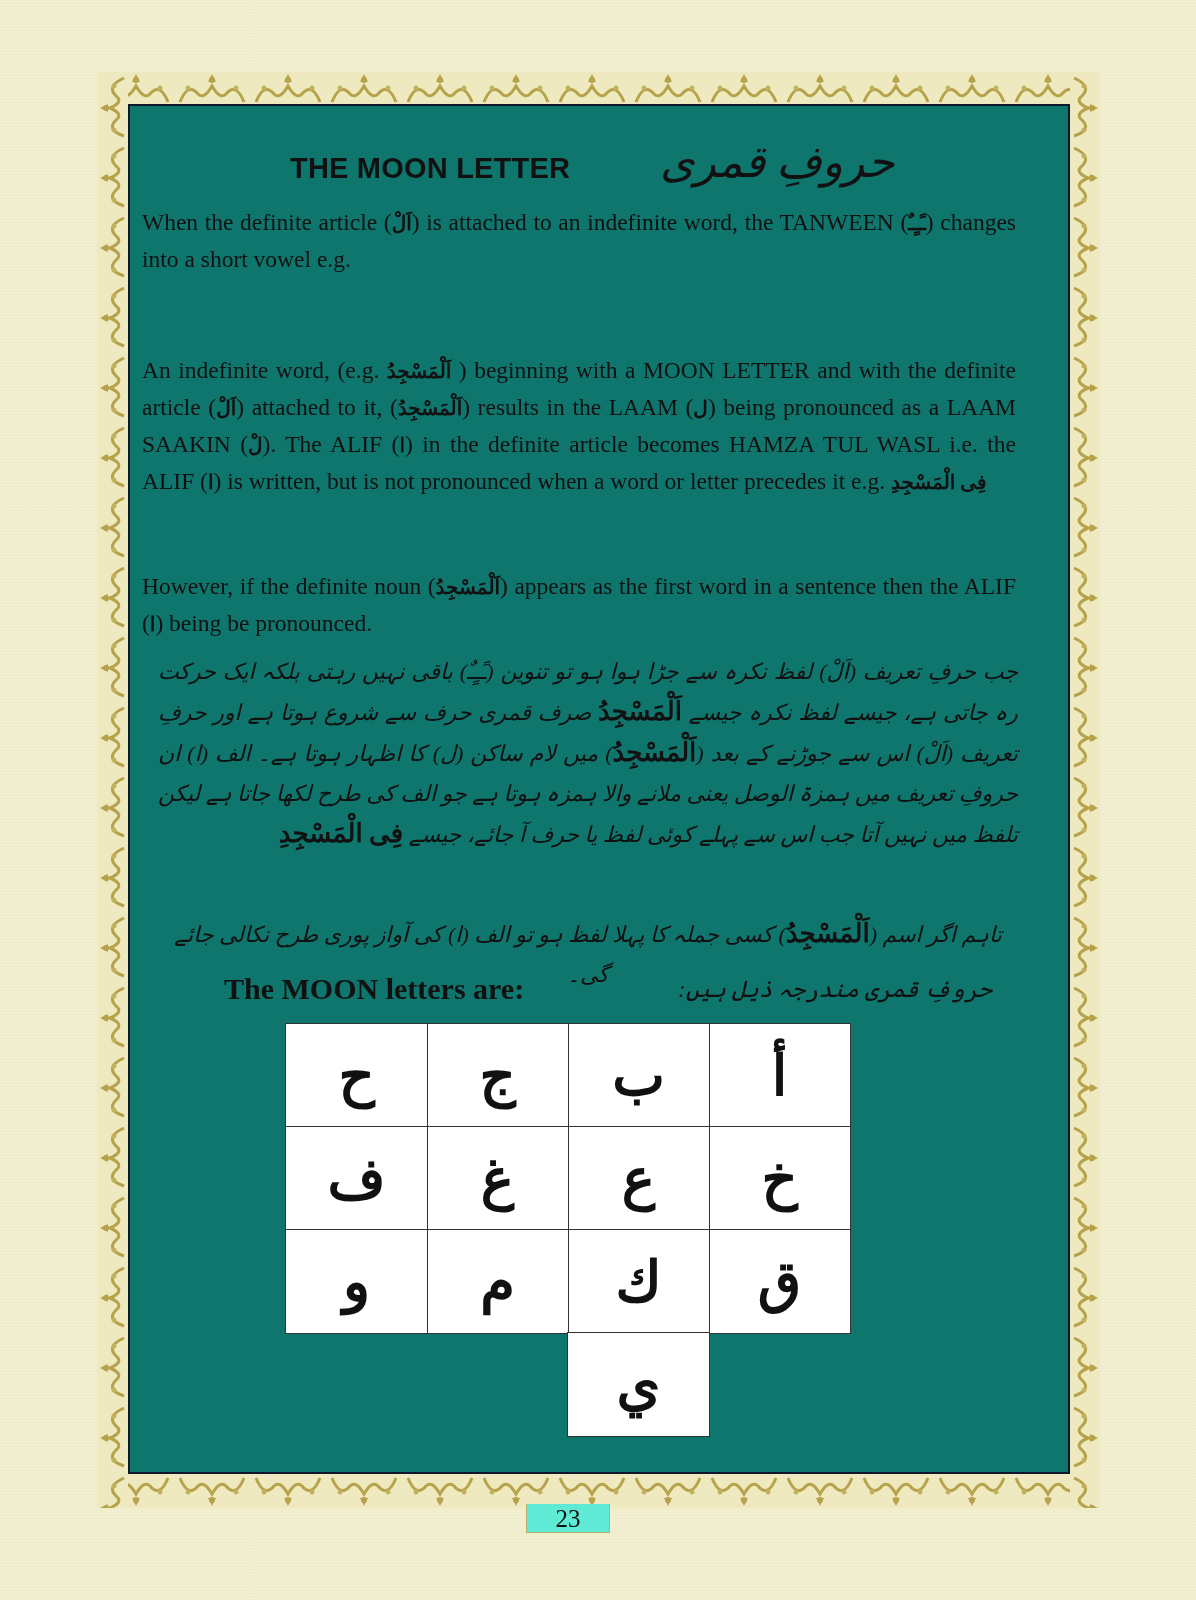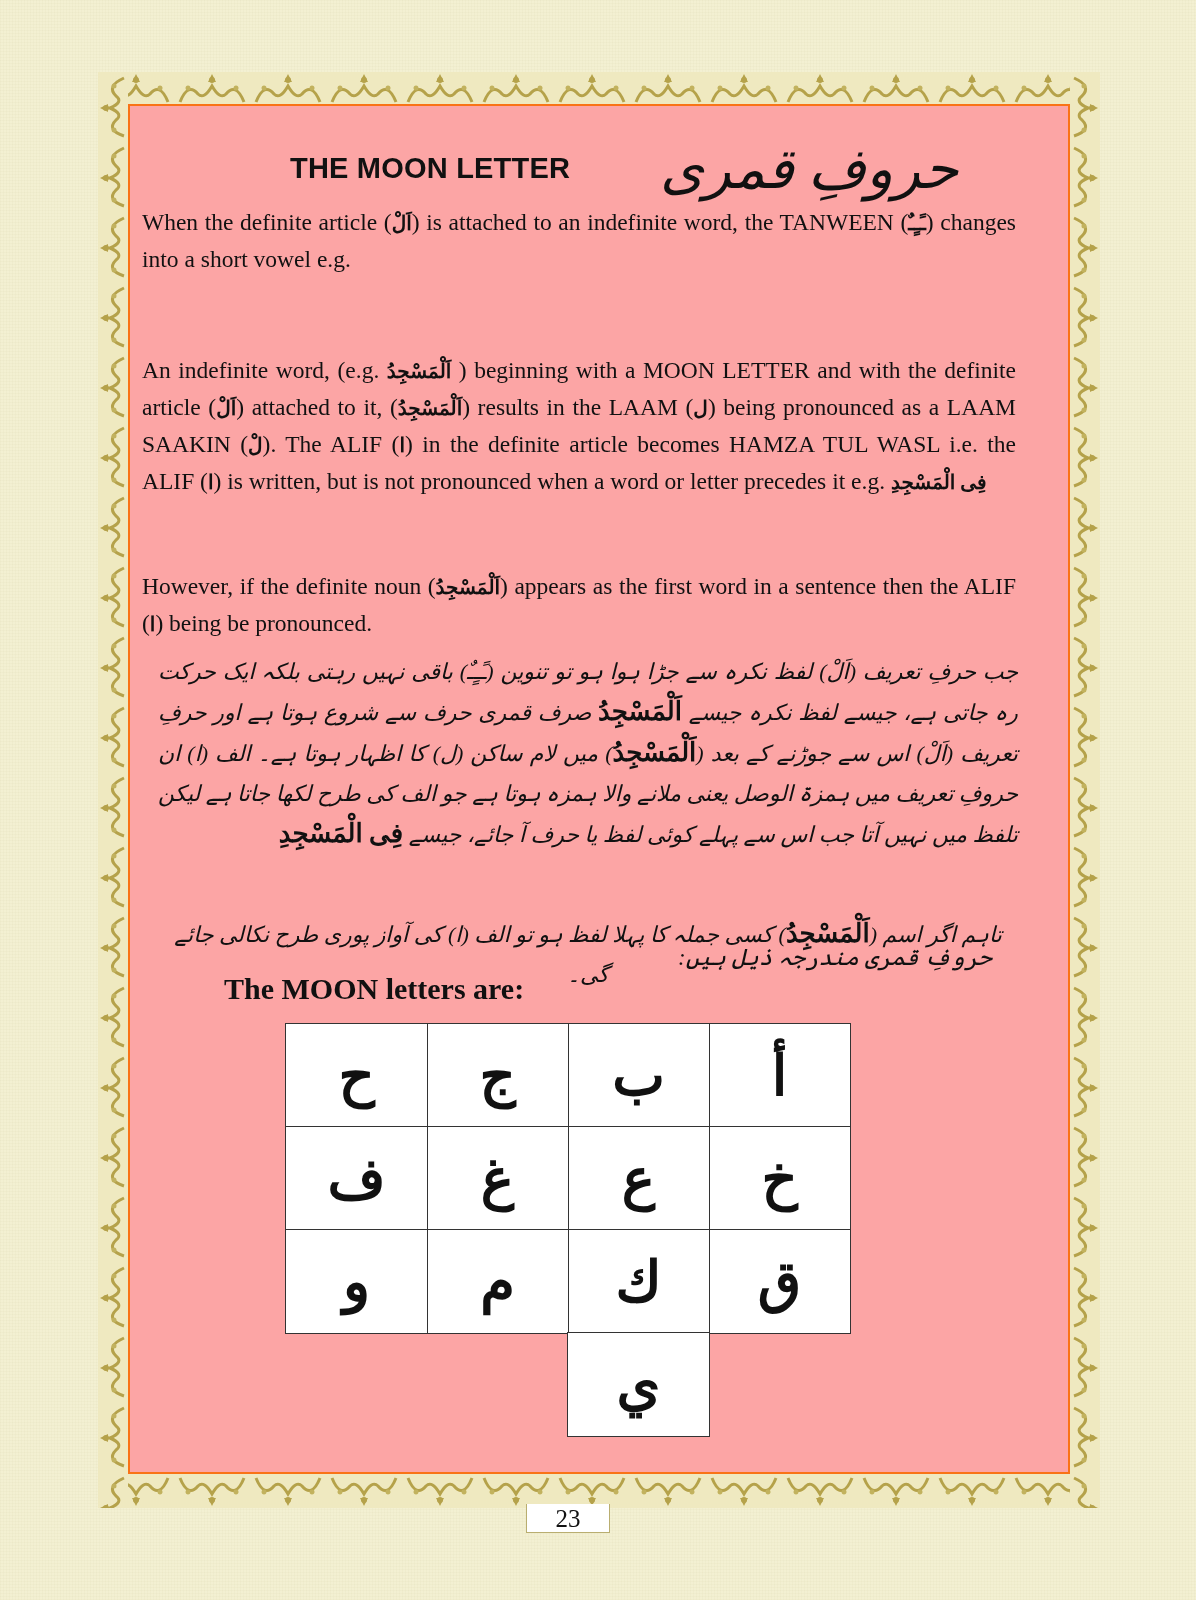--- a/index.html
+++ b/index.html
@@ -22,35 +22,35 @@
     }
     .band-top, .band-bottom { left: 0; right: 0; height: 34px; }
     .band-top { top: 0; }
     .band-bottom { bottom: 0; }
     .band-left, .band-right { top: 0; bottom: 0; width: 30px; }
     .band-left { left: 0; }
     .band-right { right: 0; }
     .border-band svg { width: 100%; height: 100%; display: block; }
     .inner {
       position: absolute; left: 30px; top: 32px; right: 30px; bottom: 34px;
-      background: #fca5a5;
-      border: 2px solid #f97316;
+      background: #0f766e;
+      border: 2px solid #0f172a;
       box-sizing: border-box;
     }
     .title-row {
       position: absolute; left: 0; right: 0; top: 28px; height: 70px;
     }
     .title-en {
       position: absolute; left: 160px; top: 18px;
       font-family: "Liberation Sans", sans-serif; font-weight: bold; font-size: 29px;
       letter-spacing: 0.2px;
     }
     .title-ur {
       position: absolute; left: 530px; top: 2px;
-      font-size: 56px; font-style: italic; direction: rtl;
+      font-size: 44px; font-style: italic; direction: rtl;
     }
     .para {
       position: absolute; left: 12px; width: 874px;
       font-size: 23.5px; line-height: 36px; text-align: justify;
     }
     .para .ar { font-weight: bold; font-size: 20px; }
     .para-1 { top: 98px; }
     .para-2 { top: 246px; }
     .para-3 { top: 462px; }
     .urdu {
@@ -59,37 +59,37 @@
       font-size: 22px; line-height: 40px; font-style: italic;
     }
     .urdu .ar { font-weight: bold; font-style: normal; font-size: 26px; }
     .urdu-1 { top: 546px; }
     .urdu-2 { top: 808px; text-align: center; }
     .list-head-en {
       position: absolute; left: 94px; top: 866px;
       font-weight: bold; font-size: 30px;
     }
     .list-head-ur {
-      position: absolute; left: 548px; top: 838px;
+      position: absolute; left: 548px; top: 870px;
       font-size: 23px; font-style: italic; direction: rtl;
     }
     .grid {
       position: absolute; left: 156px; top: 918px;
       display: grid; grid-template-columns: repeat(4, 141px); grid-auto-rows: 103px;
       direction: rtl;
     }
     .cell {
       border: 1.5px solid #333; margin: -0.75px;
       display: flex; align-items: center; justify-content: center;
       font-size: 56px; font-weight: bold; background: #fff;
     }
     .cell.empty { border: none; background: transparent; }
     .page-num {
       position: absolute; left: 428px; top: 1432px; width: 82px; height: 28px;
-      background: #ffffff; border: 1px solid #b9ae70; border-top: none;
+      background: #5eead4; border: 1px solid #b9ae70; border-top: none;
       text-align: center; font-size: 25px; line-height: 30px;
     }
   </style>
 </head>
 <body>
 
 <div class="frame">
   <div class="border-band band-top">
     <svg preserveAspectRatio="none">
       <defs>

